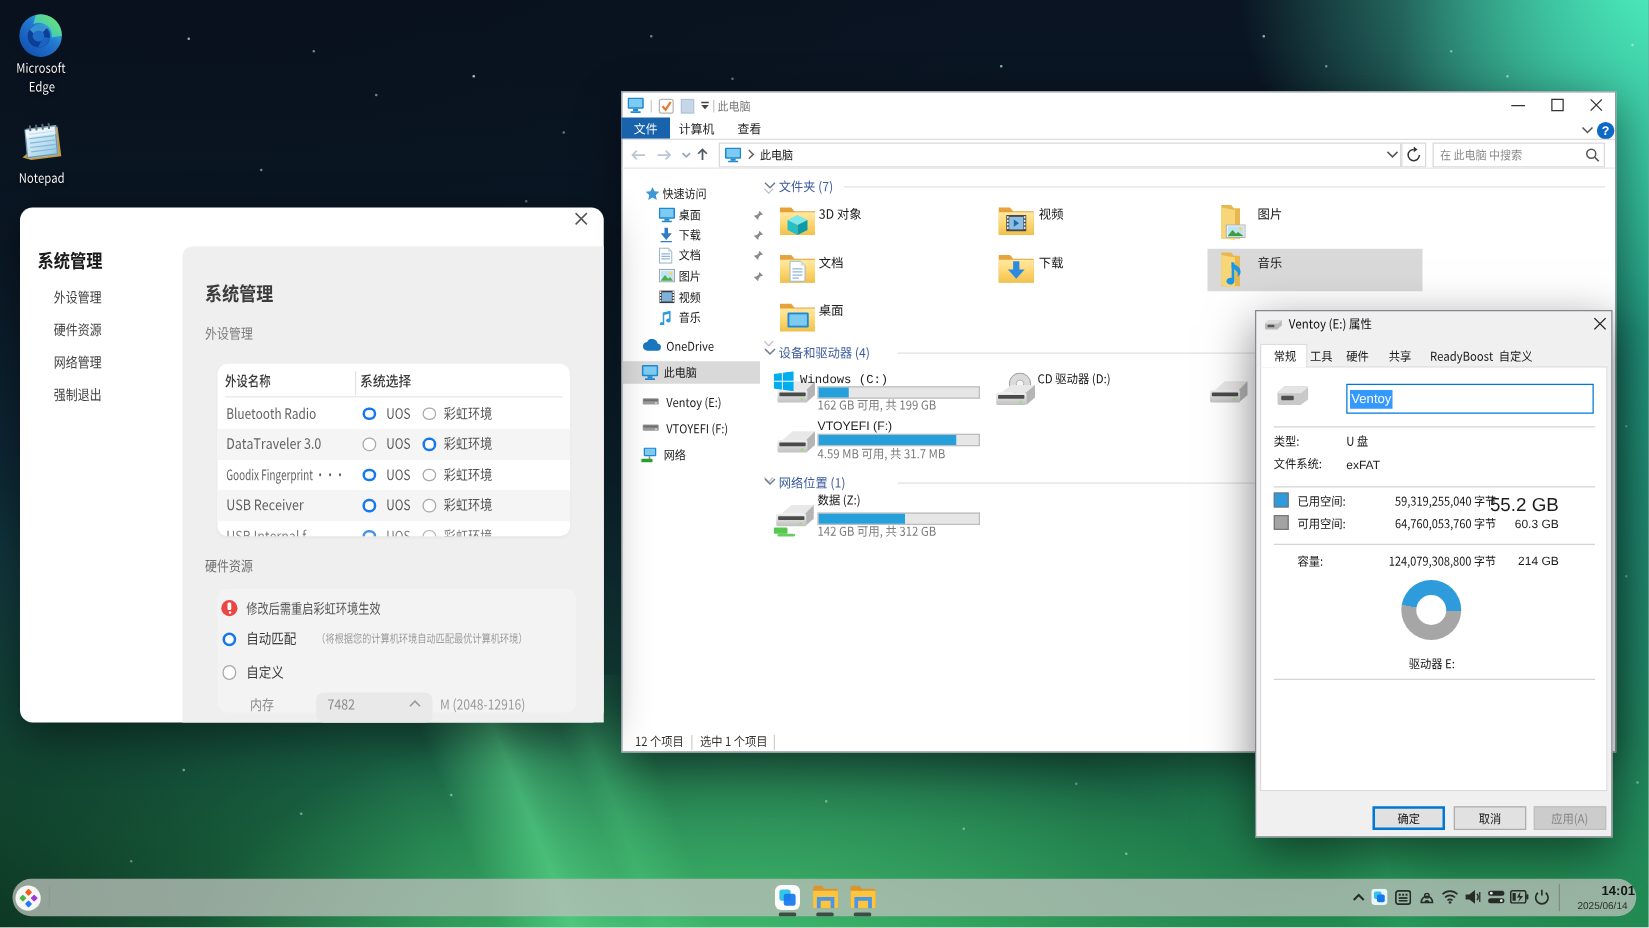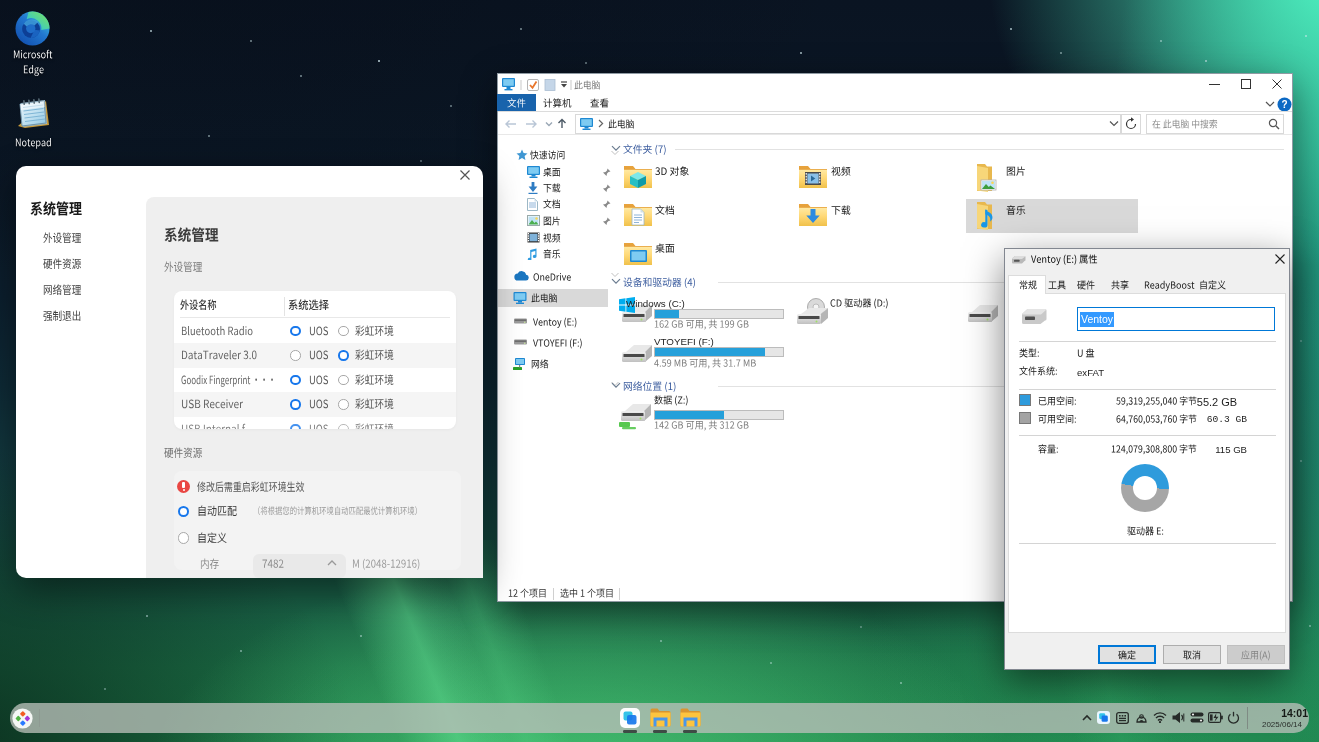--- a/index.html
+++ b/index.html
@@ -688,21 +688,21 @@
 <circle cx="21.5" cy="19.5" r="1" fill="#9fe066"></circle>
 </svg>
 <svg style="position:absolute;left:619px;top:297px" width="16" height="16" viewBox="0 0 16 16">
     <g fill="#00adef">
       <path d="M0 2.2 L6.5 1.3 V7.6 H0 Z"></path>
       <path d="M7.3 1.2 L16 0 V7.6 H7.3 Z"></path>
       <path d="M0 8.4 H6.5 V14.7 L0 13.8 Z"></path>
       <path d="M7.3 8.4 H16 V16 L7.3 14.8 Z"></path>
     </g>
   </svg>
-<div style="position:absolute;left:626px;top:298px;font-size:9.8px;color:#1d1d1d;font-family:Liberation Sans, sans-serif;white-space:nowrap;">Windows (C:)</div>
+<div style="position:absolute;left:640px;top:298px;font-size:9.8px;color:#1d1d1d;font-family:Liberation Mono, monospace;white-space:nowrap;">Windows (C:)</div>
 <div style="position:absolute;left:654px;top:308.5px;width:130px;height:10px;background:#e6e6e6;border:1px solid #bcbcbc;box-sizing:border-box"></div>
 <div style="position:absolute;left:655px;top:309.5px;width:24px;height:8px;background:#26a0da"></div>
 <svg style="position:absolute;left:654.0px;top:319.4px;overflow:visible;" width="94.97" height="9.80" viewBox="0 0 10420 1000" preserveAspectRatio="none" fill="#7a7a7a">
     <use href="#g72r" x="0"></use>
     <use href="#g73r" x="555"></use>
     <use href="#g74r" x="1110"></use>
     <use href="#g75r" x="1889"></use>
     <use href="#g76r" x="2578"></use>
     <use href="#g77r" x="3459"></use>
     <use href="#g78r" x="4459"></use>
@@ -938,21 +938,21 @@
     <use href="#g74r" x="3331"></use>
     <use href="#g84r" x="3886"></use>
     <use href="#g84r" x="4441"></use>
     <use href="#g79r" x="4996"></use>
     <use href="#g115r" x="5274"></use>
     <use href="#g71r" x="5829"></use>
     <use href="#g115r" x="6384"></use>
     <use href="#g116r" x="7163"></use>
     <use href="#g117r" x="8163"></use>
   </svg>
-<div style="position:absolute;left:1187px;top:395.5px;font-size:11px;color:#1d1d1d;font-family:'Liberation Sans',sans-serif;white-space:nowrap;width:60px;text-align:center">55.2 GB</div>
+<div style="position:absolute;left:1187px;top:395.5px;font-size:15px;color:#1d1d1d;font-family:'Liberation Sans',sans-serif;white-space:nowrap;width:60px;text-align:right">55.2 GB</div>
 <div style="position:absolute;left:1019px;top:412px;width:12px;height:12px;background:#a3a3a3;border:1px solid #777;box-sizing:border-box"></div>
 <svg style="position:absolute;left:1038.0px;top:413.9px;overflow:visible;" width="38.57" height="9.80" viewBox="0 0 4278 1000" preserveAspectRatio="none" fill="#1d1d1d">
     <use href="#g77r" x="0"></use>
     <use href="#g78r" x="1000"></use>
     <use href="#g113r" x="2000"></use>
     <use href="#g114r" x="3000"></use>
     <use href="#g52r" x="4000"></use>
   </svg>
 <svg style="position:absolute;left:1115.6px;top:414.0px;overflow:visible;" width="80.88" height="9.70" viewBox="0 0 9163 1000" preserveAspectRatio="none" fill="#1d1d1d">
     <use href="#g73r" x="0"></use>
@@ -965,21 +965,21 @@
     <use href="#g115r" x="3331"></use>
     <use href="#g84r" x="3886"></use>
     <use href="#g62r" x="4441"></use>
     <use href="#g79r" x="4996"></use>
     <use href="#g61r" x="5274"></use>
     <use href="#g73r" x="5829"></use>
     <use href="#g115r" x="6384"></use>
     <use href="#g116r" x="7163"></use>
     <use href="#g117r" x="8163"></use>
   </svg>
-<div style="position:absolute;left:1187px;top:413.5px;font-size:9.6px;color:#1d1d1d;font-family:Liberation Mono, monospace;white-space:nowrap;width:60px;text-align:right">60.3 GB</div>
+<div style="position:absolute;left:1187px;top:413.5px;font-size:9.6px;color:#1d1d1d;font-family:Liberation Sans, sans-serif;white-space:nowrap;width:60px;text-align:right">60.3 GB</div>
 <div style="position:absolute;left:1019px;top:435px;width:257px;height:1px;background:#d4d4d4"></div>
 <svg style="position:absolute;left:1038.0px;top:443.9px;overflow:visible;" width="20.54" height="9.80" viewBox="0 0 2278 1000" preserveAspectRatio="none" fill="#1d1d1d">
     <use href="#g118r" x="0"></use>
     <use href="#g119r" x="1000"></use>
     <use href="#g52r" x="2000"></use>
   </svg>
 <svg style="position:absolute;left:1110.7px;top:444.0px;overflow:visible;" width="85.78" height="9.70" viewBox="0 0 9718 1000" preserveAspectRatio="none" fill="#1d1d1d">
     <use href="#g72r" x="0"></use>
     <use href="#g74r" x="555"></use>
     <use href="#g71r" x="1110"></use>
@@ -991,21 +991,21 @@
     <use href="#g62r" x="3886"></use>
     <use href="#g115r" x="4441"></use>
     <use href="#g120r" x="4996"></use>
     <use href="#g79r" x="5551"></use>
     <use href="#g120r" x="5829"></use>
     <use href="#g115r" x="6384"></use>
     <use href="#g115r" x="6939"></use>
     <use href="#g116r" x="7718"></use>
     <use href="#g117r" x="8718"></use>
   </svg>
-<div style="position:absolute;left:1187px;top:443.5px;font-size:9.6px;color:#1d1d1d;font-family:'Liberation Sans',sans-serif;white-space:nowrap;width:60px;text-align:right">115 GB</div>
+<div style="position:absolute;left:1187px;top:443.5px;font-size:9.6px;color:#1d1d1d;font-family:'Liberation Sans',sans-serif;white-space:nowrap;width:60px;text-align:right">214 GB</div>
 <div style="position:absolute;left:1121px;top:464px;width:48px;height:48px;border-radius:50%;
 background:conic-gradient(from 280deg, #2e9bdc 0 172deg, #a6a6a6 172deg 360deg)"></div>
 <div style="position:absolute;left:1133px;top:476px;width:24px;height:24px;border-radius:50%;background:#fff"></div>
 <svg style="position:absolute;left:1126.6px;top:526.4px;overflow:visible;" width="36.88" height="9.80" viewBox="0 0 4091 1000" preserveAspectRatio="none" fill="#1d1d1d">
     <use href="#g68r" x="0"></use>
     <use href="#g69r" x="1000"></use>
     <use href="#g70r" x="2000"></use>
     <use href="#g8r" x="3224"></use>
     <use href="#g52r" x="3813"></use>
   </svg>

